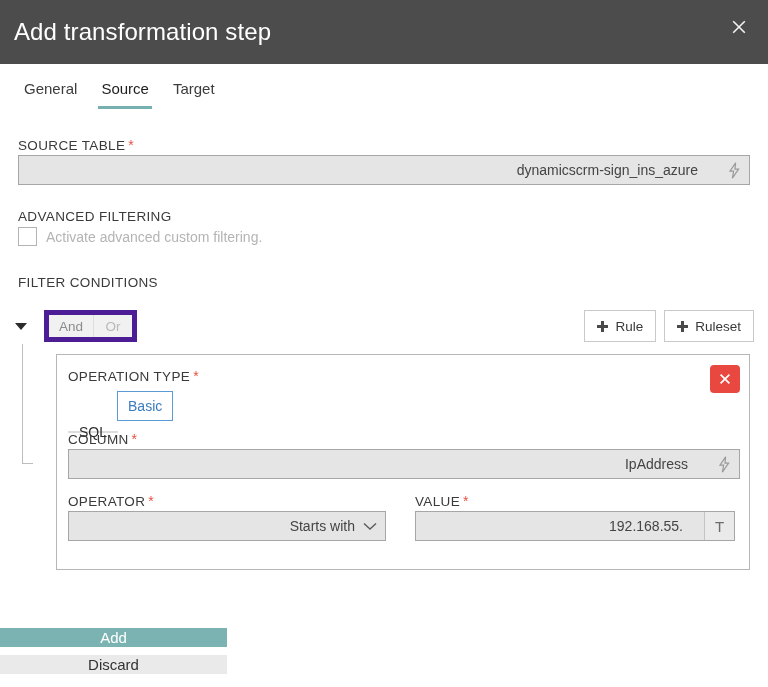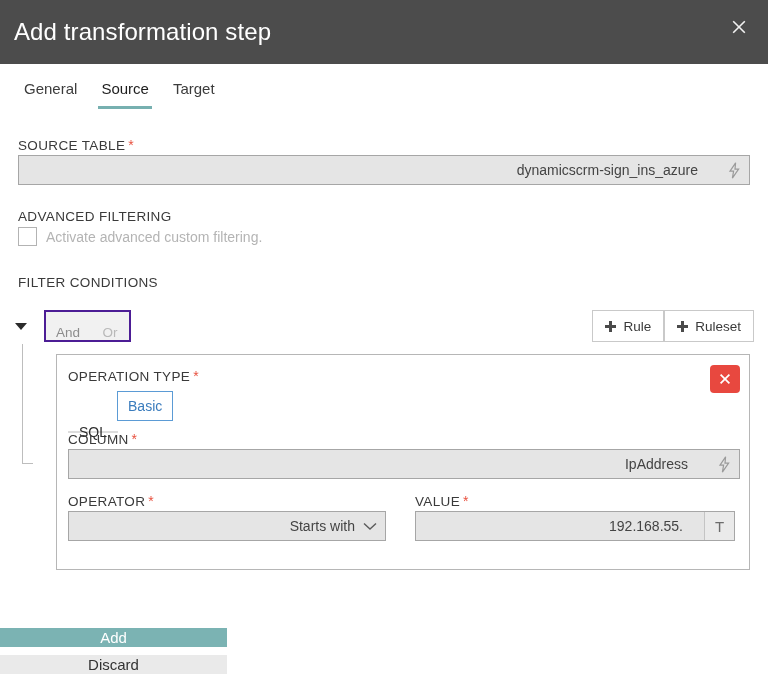--- a/index.html
+++ b/index.html
@@ -124,34 +124,33 @@
   }
   .caret i {
     display: block;
     border-left: 6px solid transparent;
     border-right: 6px solid transparent;
     border-top: 7px solid #2b2b2b;
   }
   .andor {
     position: absolute; left: 30px; top: 0;
     display: flex; background: #f1f1f1;
-    border: 2px solid #4c1d95;
+    border: 5px solid #4c1d95;
     height: 32px;
-    align-items: flex-end;
   }
   .andor .seg {
     min-width: 38px; padding: 0 10px;
     display: flex; align-items: center; justify-content: center;
     font-size: 13.5px; cursor: pointer;
     color: #b9b9b9;
   }
   .andor .seg.on { color: #8c8c8c; }
   .andor .sep { width: 1px; background: #dedede; }
 
-  .addbtns { position: absolute; right: 0; top: 0; display: flex; }
+  .addbtns { position: absolute; right: 0; top: 0; display: flex; gap: 8px; }
   .addbtn {
     height: 32px; padding: 0 12px;
     display: flex; align-items: center; gap: 7px;
     background: #fff; border: 1px solid #c9c9c9;
     font-size: 13.5px; color: #3a3a3a;
     cursor: pointer; white-space: nowrap;
     font-family: "Liberation Sans", sans-serif;
   }
   .plus { position: relative; width: 11px; height: 11px; flex: 0 0 auto; }
   .plus::before, .plus::after {

